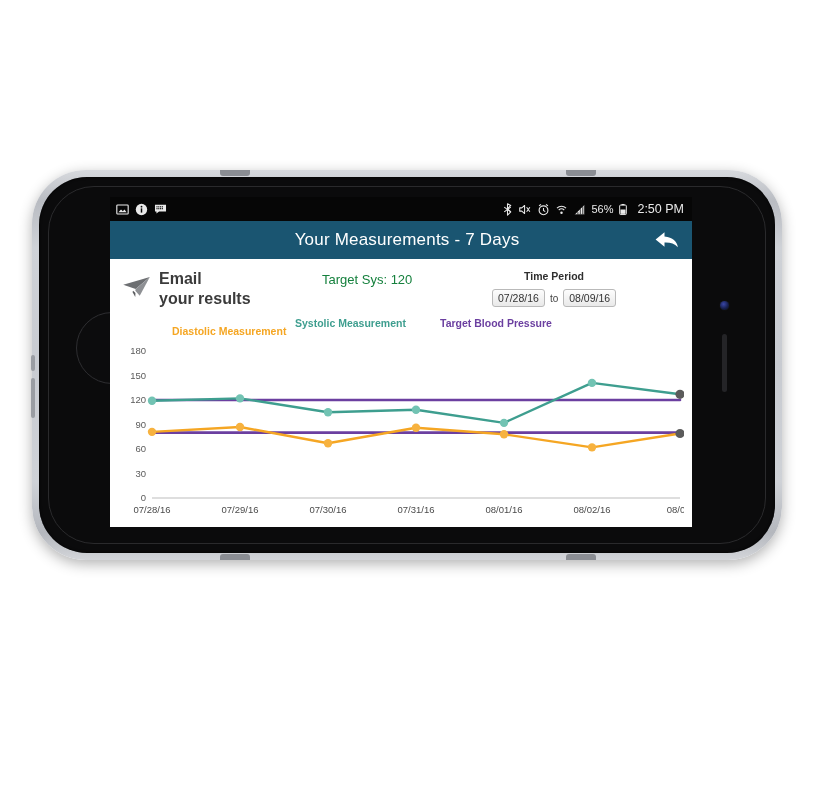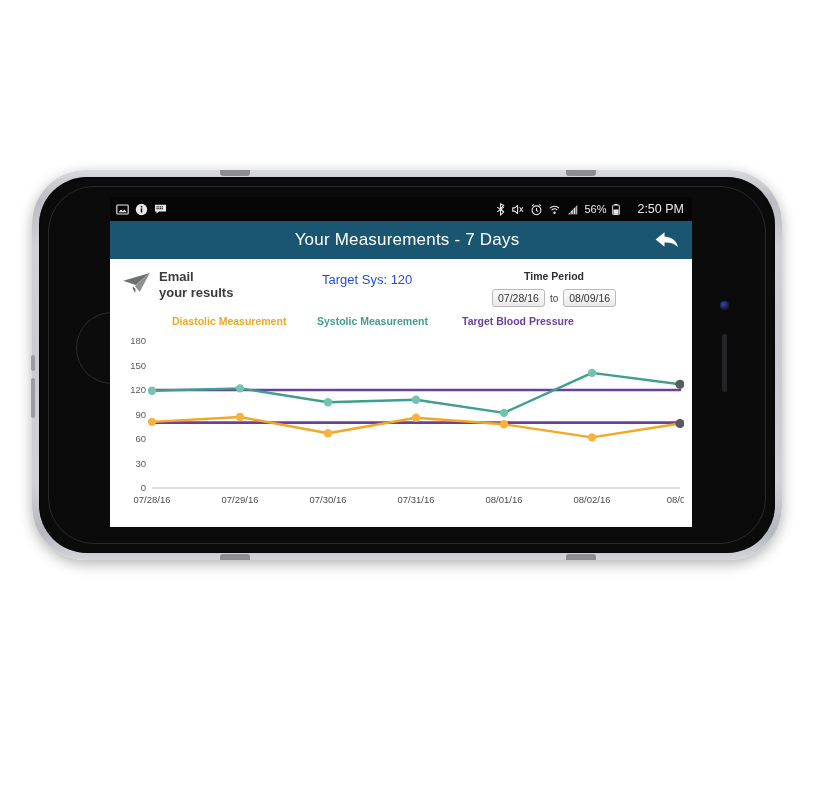--- a/index.html
+++ b/index.html
@@ -37,44 +37,44 @@
   
   .screen{position:absolute;left:78px;top:27px;width:582px;height:330px;background:#fff;overflow:hidden;}
 
   
   .statusbar{height:24px;background:#060606;color:#e9e9e9;display:flex;align-items:center;
     padding:0 8px 0 6px;font-size:12px;}
   .sb-left{display:flex;align-items:center;gap:6px;}
   .sb-right{margin-left:auto;display:flex;align-items:center;gap:5px;font-size:11.5px;}
   .sb-ic{display:inline-flex;align-items:center;justify-content:center;}
   .batt-pct{letter-spacing:0;font-size:11px;}
-  .clock{font-size:12.5px;margin-left:11px;}
+  .clock{font-size:12.5px;margin-left:4px;}
 
   
   .titlebar{height:38px;background:#1a5571;display:flex;align-items:center;position:relative;}
   .titlebar .title{flex:1;text-align:center;color:#fff;font-size:17px;letter-spacing:.2px;padding-left:12px;}
   .back-arrow{position:absolute;right:10px;top:50%;transform:translateY(-50%);
     width:30px;height:30px;display:flex;align-items:center;justify-content:center;cursor:pointer;}
 
   
   .inforow{display:flex;align-items:flex-start;padding:10px 12px 2px 12px;}
   .email-blk{display:flex;align-items:center;gap:7px;width:200px;cursor:pointer;}
-  .email-txt{font-size:13px;font-weight:bold;color:#3b3b3b;line-height:1.25;}
-  .targets{width:170px;font-size:13px;color:#1d4ed8;line-height:1.55;padding-top:1px;}
+  .email-txt{font-size:16px;font-weight:bold;color:#3b3b3b;line-height:1.25;}
+  .targets{width:170px;font-size:13px;color:#15803d;line-height:1.55;padding-top:1px;}
   .period{padding-top:1px;}
   .period-lab{font-size:10.5px;font-weight:bold;color:#2f2f2f;margin-bottom:7px;text-align:center;}
   .period-row{display:flex;align-items:center;gap:5px;}
   .datebtn{font-size:10.5px;color:#333;background:linear-gradient(180deg,#fdfdfd,#e9e9e9);
     border:1px solid #b9b9b9;border-radius:3px;padding:2px 5px;cursor:pointer;}
   .to-lab{font-size:10px;color:#444;}
 
   
   .legend{display:flex;padding:6px 0 2px 62px;font-size:10.5px;font-weight:bold;}
   .legend span{cursor:pointer;}
-  .lg1{width:145px;}
+  .lg1{width:123px;margin-top:8px;}
   .lg2{width:145px;}
 
   
   .chartwrap{position:relative;margin:4px 8px 0 4px;height:182px;}
   .chart-svg{display:block;width:100%;height:100%;}
   .ylab{font-size:9.5px;fill:#5a5a5a;text-anchor:end;font-family:"Liberation Sans",sans-serif;}
   .xlab{font-size:9.5px;fill:#4a4a4a;text-anchor:middle;font-family:"Liberation Sans",sans-serif;}
 </style>
 </head>
 <body>

